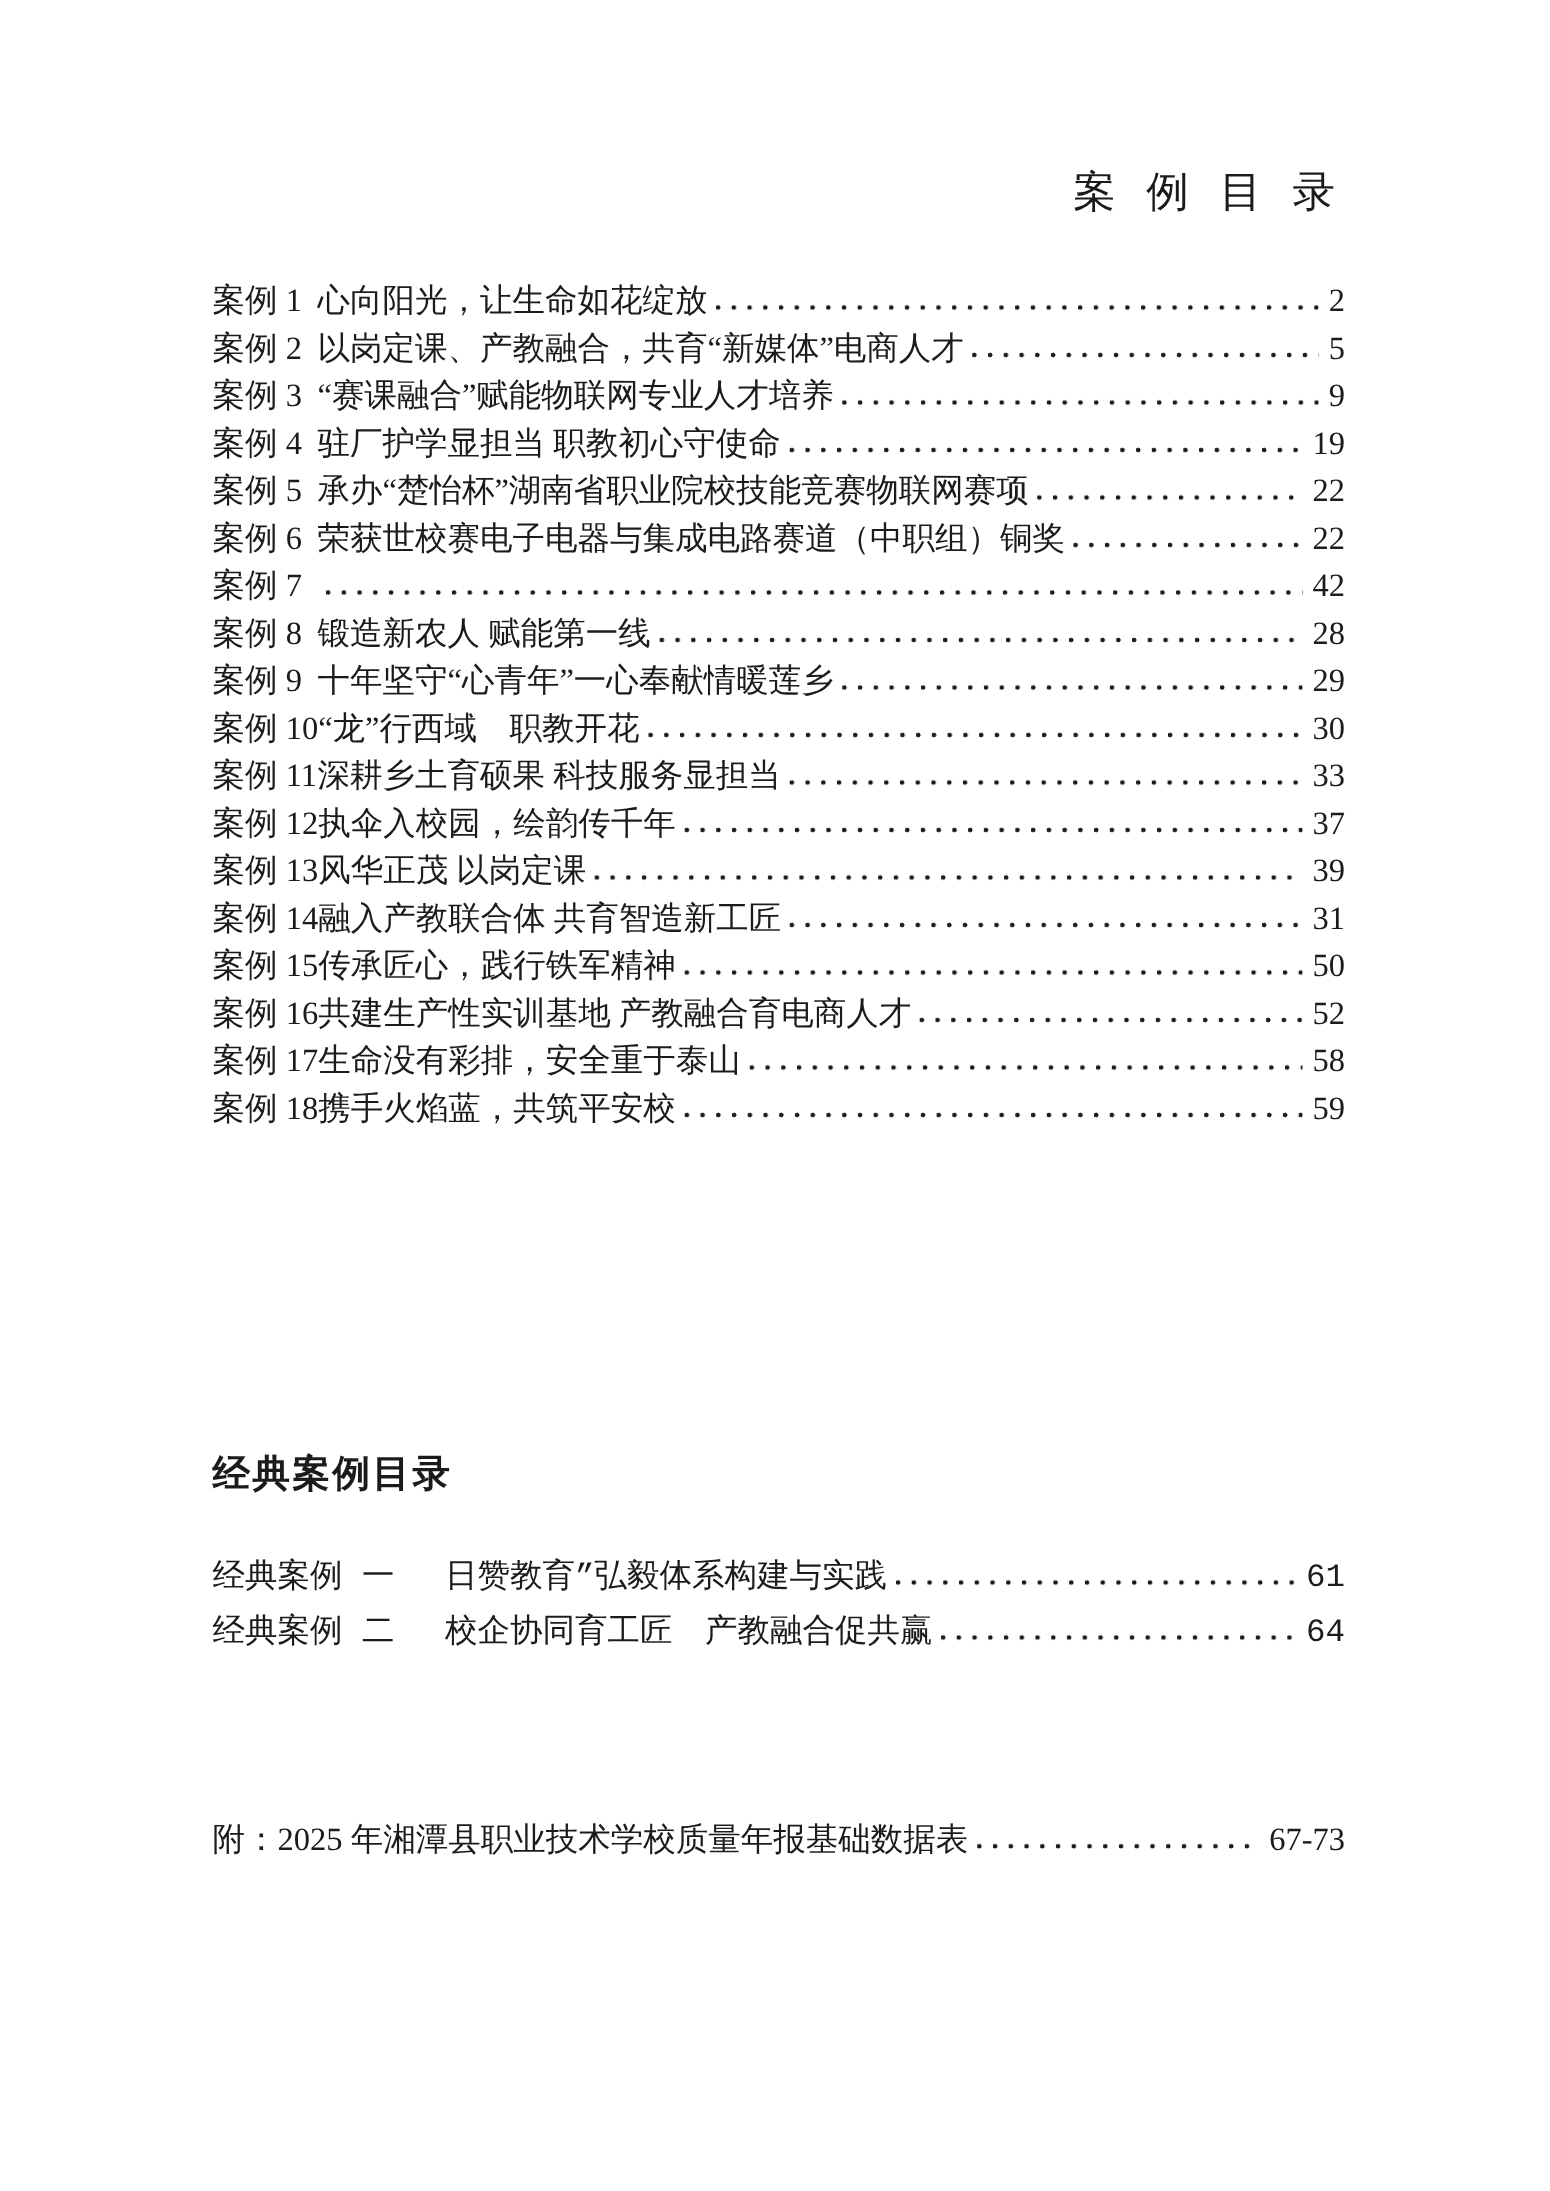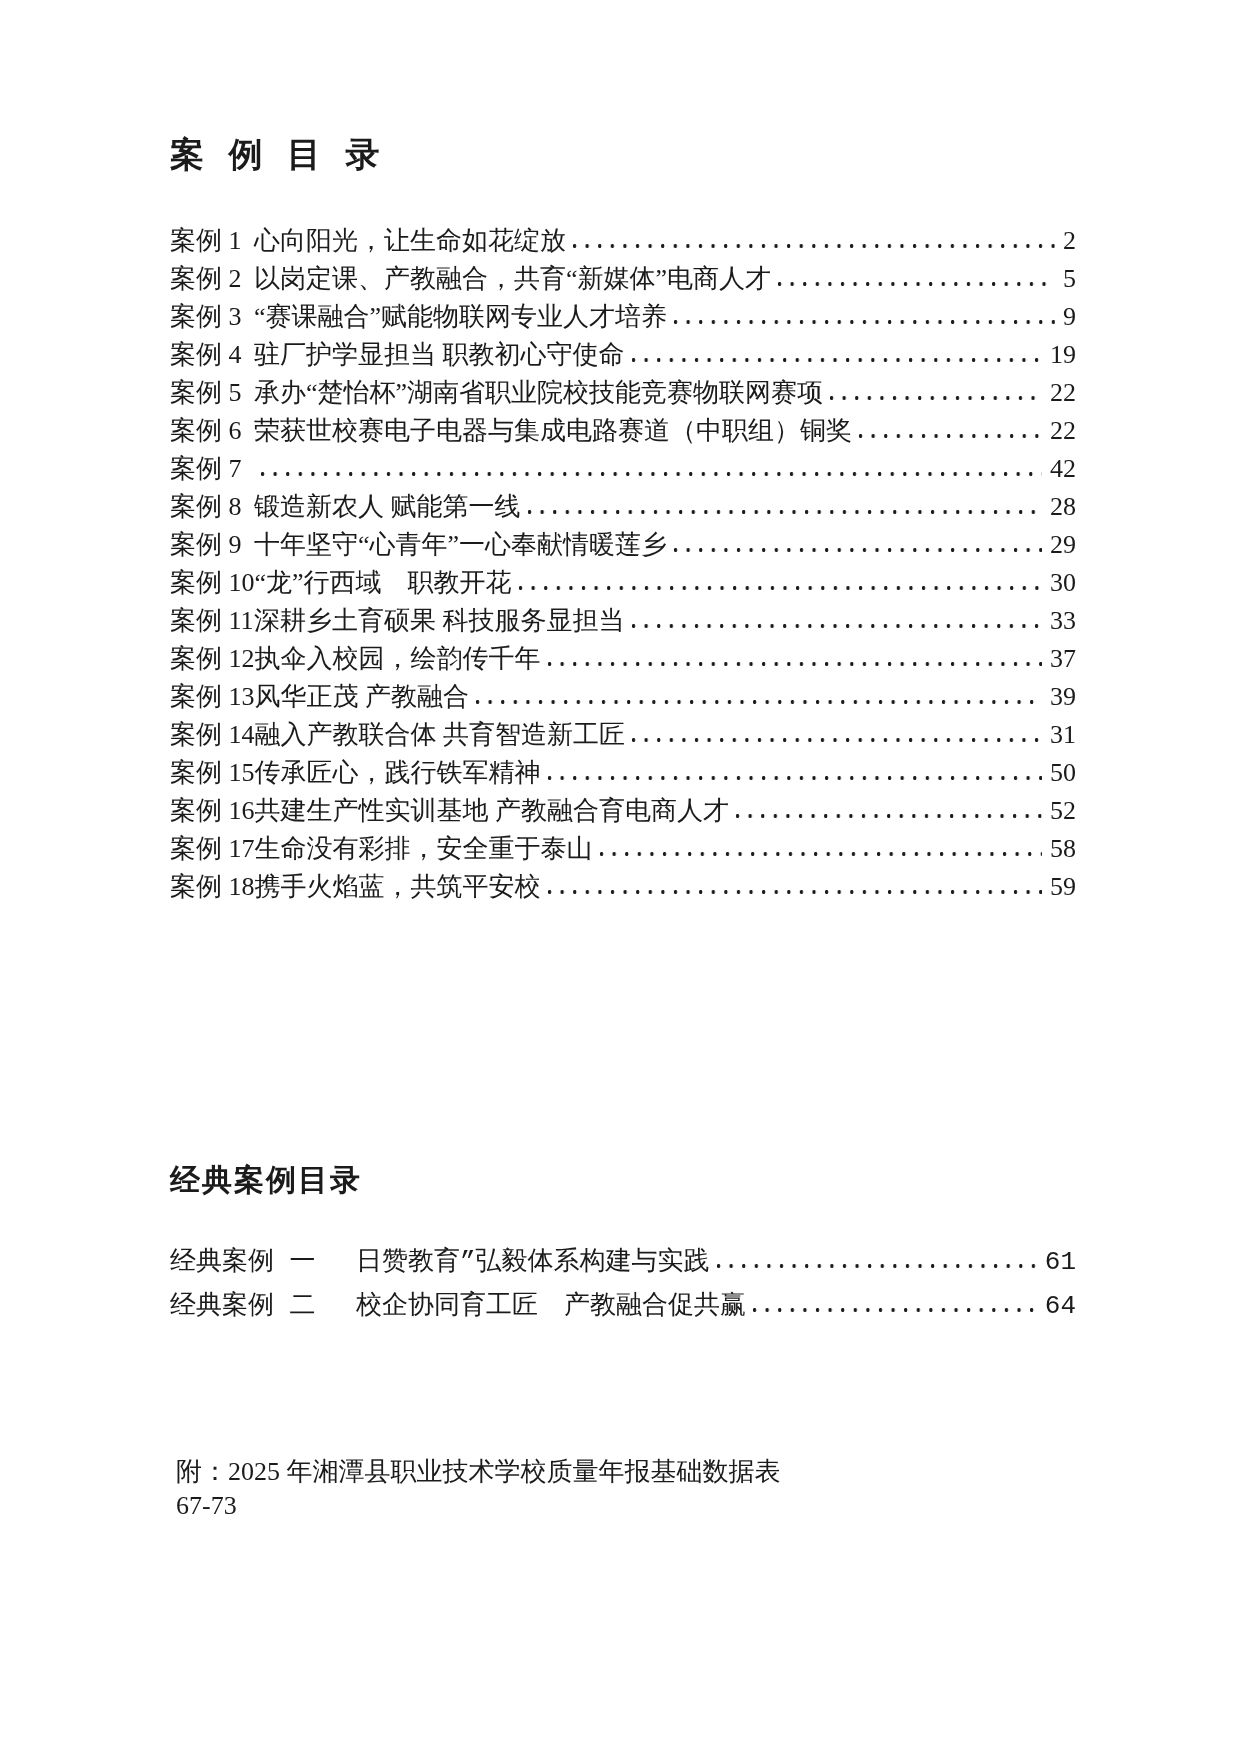--- a/index.html
+++ b/index.html
@@ -13,24 +13,24 @@
     overflow: hidden;
     font-family: "Liberation Serif", "DejaVu Serif", serif;
     color: #1b1b1b;
   }
   .content {
     margin-left: 170px;
     margin-right: 164px; 
   }
   .doc-title {
     margin: 135px 0 0 0;
-    text-align: left;
+    text-align: right;
     font-size: 34px;
     line-height: 40px;
-    font-weight: bold;
+    font-weight: normal;
     letter-spacing: 8px;
     white-space: pre;
   }
   .section-title {
     margin: 254px 0 0 0;
     text-align: left;
     font-size: 30px;
     line-height: 36px;
     font-weight: bold;
     letter-spacing: 2px;
@@ -41,21 +41,21 @@
   .appendix { margin-top: 122px; }
 
   .row {
     display: flex;
     align-items: baseline;
     height: 38px;
     font-size: 26px;
     line-height: 34px;
   }
   .classic .row { height: 44px; font-family: Liberation Mono, monospace; }
-  .appendix .row { height: 38px; flex-direction: column; }
+  .appendix .row { height: 38px; }
 
   .row .label {
     flex: 0 0 auto;
     min-width: 84px;
     white-space: pre;
   }
   .classic .row .label { min-width: 186px; }
 
   .row .title {
     flex: 0 0 auto;
@@ -149,21 +149,21 @@
     <span class="page">33</span>
   </div>
       <div class="row">
     <span class="label">案例 12</span>
     <span class="title">执伞入校园，绘韵传千年</span>
     <span class="dots"></span>
     <span class="page">37</span>
   </div>
       <div class="row">
     <span class="label">案例 13</span>
-    <span class="title">风华正茂 产教融合</span>
+    <span class="title">风华正茂 以岗定课</span>
     <span class="dots"></span>
     <span class="page">39</span>
   </div>
       <div class="row">
     <span class="label">案例 14</span>
     <span class="title">融入产教联合体 共育智造新工匠</span>
     <span class="dots"></span>
     <span class="page">31</span>
   </div>
       <div class="row">

